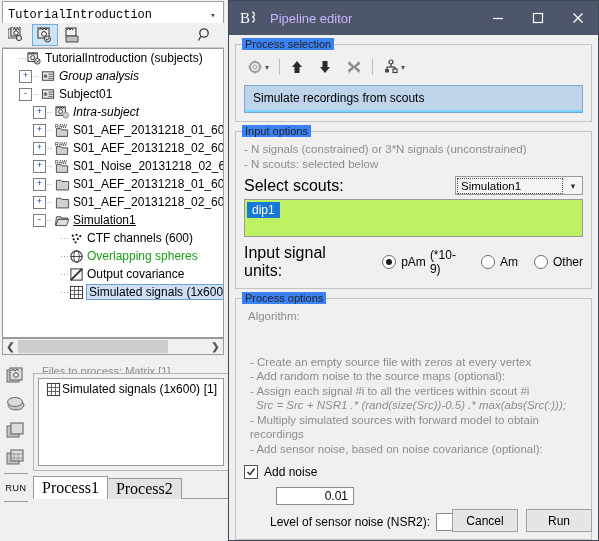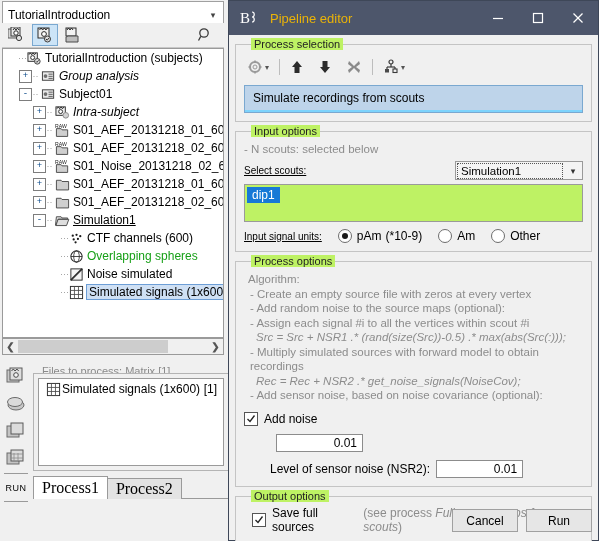--- a/index.html
+++ b/index.html
@@ -11,21 +11,21 @@
     -webkit-font-smoothing:none;
   }
   #root{position:relative;width:599px;height:541px;}
 
   
   #left-panel{position:absolute;left:0;top:0;width:232px;height:541px;background:#f0f0f0;}
 
   .combo-top{
     position:absolute;left:2px;top:1px;width:222px;height:28px;
     background:#ffffff;border:1px solid #a0a0a0;
-    display:flex;align-items:center;box-sizing:border-box;
+    display:flex;align-items:center;box-sizing:border-box;font-family:Liberation Mono, monospace;
   }
   .combo-top .lbl{flex:1;padding-left:5px;font-size:12px;color:#000;}
   .combo-top .arrow{width:20px;text-align:center;color:#444;font-size:9px;}
 
   .tree-toolbar{
     position:absolute;left:2px;top:23px;width:222px;height:24px;
     background:#f0f0f0;border-bottom:1px solid #c8c8c8;
     display:flex;align-items:center;
   }
   .tb-btn{width:26px;height:22px;display:flex;align-items:center;justify-content:center;
@@ -84,41 +84,41 @@
   .tab.active{background:#ffffff;height:23px;}
   .tabs-rest{flex:1;border-bottom:1px solid #9a9a9a;height:21px;}
 
   
   #dialog{
     position:absolute;left:228px;top:0;width:371px;height:541px;
     background:#f0f0f0;border:1px solid #3e4758;box-sizing:border-box;
   }
   .titlebar{height:34px;background:#4d566b;display:flex;align-items:center;}
   .titlebar .logo{width:30px;display:flex;align-items:center;justify-content:center;padding-left:6px;}
-  .titlebar .ttl{flex:1;color:#eab308;font-size:13px;padding-left:5px;}
+  .titlebar .ttl{flex:1;color:#c4b5fd;font-size:13px;padding-left:5px;}
   .wbtn{width:40px;height:34px;display:flex;align-items:center;justify-content:center;color:#fff;}
 
   .dlg-body{position:absolute;left:0;top:34px;right:0;bottom:0;padding:0 6px;box-sizing:border-box;}
 
   .group{position:relative;margin-top:9px;}
-  .group > .glabel{position:absolute;left:16px;top:-6px;background:#bef264;padding:0 3px;font-size:11px;color:#222;z-index:2;}
+  .group > .glabel{position:absolute;left:7px;top:-6px;background:#3b82f6;padding:0 3px;font-size:11px;color:#222;z-index:2;}
   .group > .gbox{border:1px solid #c4c4c4;box-sizing:border-box;padding:10px 8px 8px 8px;background:#f0f0f0;}
 
   .proc-toolbar{display:flex;align-items:center;height:24px;margin-bottom:6px;}
   .pt-item{display:flex;align-items:center;justify-content:center;height:22px;padding:0 3px;}
   .pt-sep{width:1px;height:16px;background:#bdbdbd;margin:0 7px;}
   .caret{font-size:8px;color:#555;margin-left:2px;}
 
   .proc-list{background:#7dd3fc;border:1px solid #7aa8d0;height:26px;}
   .proc-item{background:#bed4ea;height:24px;display:flex;align-items:center;padding-left:8px;font-size:12px;color:#000;}
 
   .hint{color:#8c8c8c;font-size:11.5px;line-height:15px;}
   .row{display:flex;align-items:center;}
 
-  .lbl-bold{font-size:10px;color:#000;text-decoration:underline;}
+  .lbl-bold{font-size:16px;color:#000;}
   .combo{
     margin-left:auto;width:128px;height:19px;background:#f4f4f4;border:1px solid #9a9a9a;
     display:flex;align-items:center;box-sizing:border-box;
   }
   .combo .ctxt{flex:1;padding-left:3px;font-size:11.5px;border:1px dotted #555;margin:1px;height:14px;
     display:flex;align-items:center;background:#f4f4f4;}
   .combo .carr{width:18px;text-align:center;font-size:9px;color:#333;}
 
   .scout-list{margin-top:4px;background:#bef264;border:1px solid #9a9a9a;height:38px;padding:2px;box-sizing:border-box;}
   .scout-sel{display:inline-block;background:#1679d6;color:#fff;font-size:12px;padding:1px 5px;}
@@ -132,21 +132,21 @@
   .algo{color:#8c8c8c;font-size:11.5px;line-height:14.5px;}
   .algo .it{font-style:italic;}
 
   .chk{width:12px;height:12px;border:1px solid #555;background:#fff;display:inline-flex;
     align-items:center;justify-content:center;margin-right:6px;flex:0 0 auto;}
   .chk svg{display:block;}
   .chkrow{display:flex;align-items:center;font-size:12px;}
 
   .nsr-row{display:flex;align-items:center;margin-top:8px;padding-left:26px;}
   .nsr-row .nlbl{font-size:12px;}
-  .nsr-input{margin-left:6px;width:87px;height:18px;background:#fff;border:1px solid #8c8c8c;
+  .nsr-input{margin-left:6px;width:78px;height:18px;background:#fff;border:1px solid #8c8c8c;
     display:flex;align-items:center;justify-content:flex-end;padding-right:5px;font-size:12px;box-sizing:border-box;}
 
   .out-note{color:#8c8c8c;}
   .out-note .it{font-style:italic;}
 
   .btnbar{position:absolute;left:6px;right:6px;bottom:8px;display:flex;align-items:center;}
   .btn{height:23px;min-width:66px;padding:0 12px;background:#e6e6e6;border:1px solid #a0a0a0;
     display:flex;align-items:center;justify-content:center;font-size:12px;color:#000;box-sizing:border-box;}
   .btn.right{margin-left:8px;}
   .spacer{flex:1;}
@@ -350,21 +350,21 @@
         <div class="tnode" style="padding-left: 44px;">
           <span class="expph"></span>
           <span class="dots">···</span>
           <span class="ico">
             <svg width="15" height="15" viewBox="0 0 16 16">
               <rect x="2" y="2" width="12" height="12" fill="#f4f4f4" stroke="#2a2a2a"></rect>
               <path d="M2 14 L14 2" stroke="#2a2a2a" stroke-width="2"></path>
               <path d="M4 13 L13 4" stroke="#777" stroke-width="1"></path>
             </svg>
           </span>
-          <span class="txt">Noise simulated</span>
+          <span class="txt">Output covariance</span>
         </div>
         <div class="tnode selected" style="padding-left: 44px;">
           <span class="expph"></span>
           <span class="dots">···</span>
           <span class="ico">
             <svg width="15" height="15" viewBox="0 0 16 16">
               <rect x="1.5" y="1.5" width="13" height="13" fill="#ffffff" stroke="#2a2a2a"></rect>
               <line x1="5.8" y1="1.5" x2="5.8" y2="14.5" stroke="#4a4a4a" stroke-width="0.9"></line>
               <line x1="10.1" y1="1.5" x2="10.1" y2="14.5" stroke="#4a4a4a" stroke-width="0.9"></line>
               <line x1="1.5" y1="5.8" x2="14.5" y2="5.8" stroke="#4a4a4a" stroke-width="0.9"></line>
@@ -525,20 +525,21 @@
           </div>
           <div class="proc-list">
             <div class="proc-item">Simulate recordings from scouts</div>
           </div>
         </div>
       </div>
 
       <div class="group">
         <div class="glabel">Input options</div>
         <div class="gbox">
+          <div class="hint">- N signals (constrained) or 3*N signals (unconstrained)</div>
           <div class="hint" style="margin-bottom:4px;">- N scouts: selected below</div>
 
           <div class="row">
             <span class="lbl-bold">Select scouts:</span>
             <div class="combo">
               <span class="ctxt">Simulation1</span>
               <span class="carr">▾</span>
             </div>
           </div>
 
@@ -564,27 +565,26 @@
               <span>Other</span>
             </span>
           </div>
         </div>
       </div>
 
       <div class="group">
         <div class="glabel">Process options</div>
         <div class="gbox">
           <div class="algo" style="padding-left:4px;">Algorithm:</div>
-          <div class="algo" id="algo-lines" style="padding-left:6px;">
+          <div class="algo" id="algo-lines" style="padding-left:6px;margin-top:31px;">
               <div style="padding-left: 0px;">- Create an empty source file with zeros at every vertex</div>
               <div style="padding-left: 0px;">- Add random noise to the source maps (optional):</div>
               <div style="padding-left: 0px;">- Assign each signal #i to all the vertices within scout #i</div>
               <div class="it" style="padding-left: 6px;">Src = Src + NSR1 .* (rand(size(Src))-0.5) .* max(abs(Src(:)));</div>
               <div style="padding-left: 0px;">- Multiply simulated sources with forward model to obtain recordings</div>
-              <div class="it" style="padding-left: 6px;">Rec = Rec + NSR2 .* get_noise_signals(NoiseCov);</div>
               <div style="padding-left: 0px;">- Add sensor noise, based on noise covariance (optional):</div>
             </div>
 
           <div class="chkrow" style="margin-top:9px;">
             <span class="chk">
               <svg width="10" height="10" viewBox="0 0 10 10">
                   <path d="M1.5 5 L4 7.5 L8.5 1.5" fill="none" stroke="#222" stroke-width="1.3"></path>
                 </svg>
             </span>
             <span>Add noise</span>

